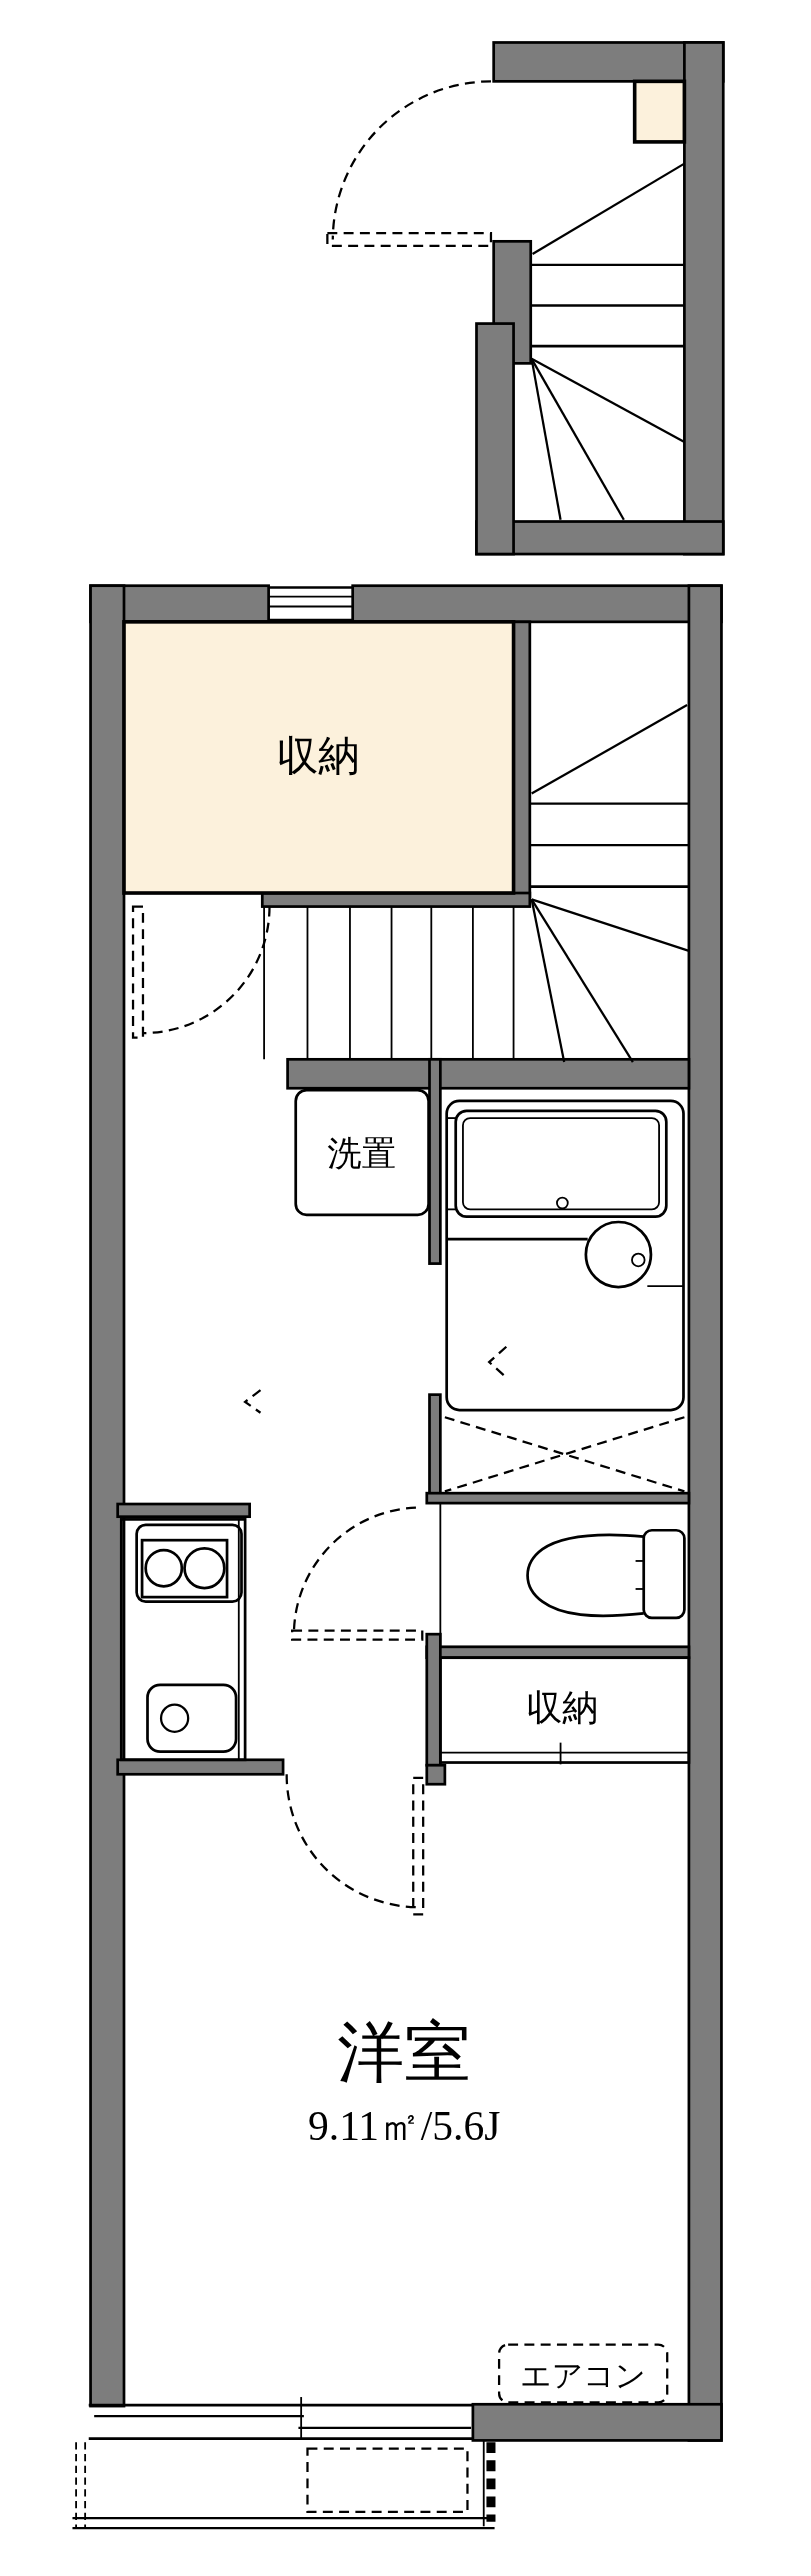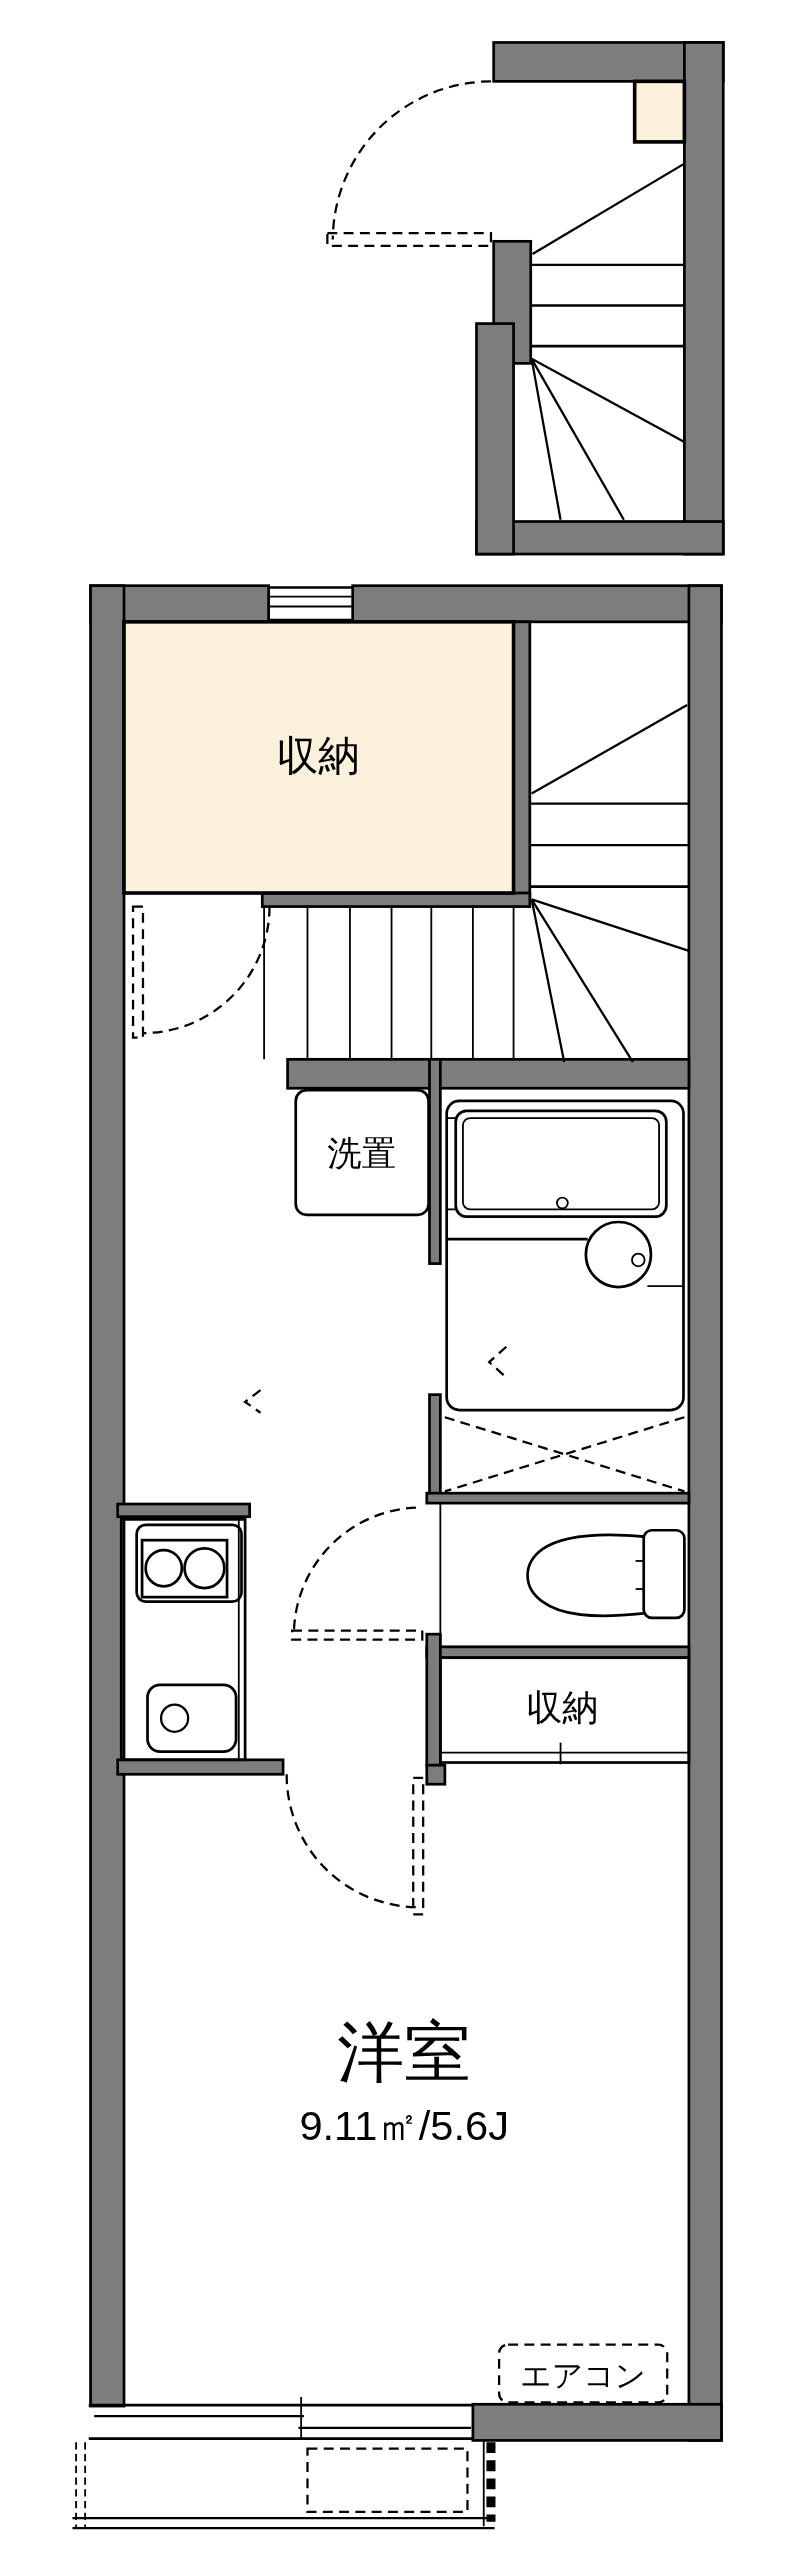--- a/index.html
+++ b/index.html
@@ -1,17 +1,17 @@
 <!DOCTYPE html>
 <html style="--background: #ffffff; --wall-fill: #7d7d7d; --outline: #000000; --storage-fill: #fcf1dc; --fixture-fill: #e2ebf8; --toilet-room-fill: #dce7f6;font-size:14.5px"><head>
 <meta charset="utf-8">
 <style>
   html,body{margin:0;padding:0;background:#fff;}
   .page{position:relative;width:676px;height:2576px;background:var(--background,#fff);
-        font-family:Liberation Sans, sans-serif;}
+        font-family:Liberation Serif, serif;}
   svg{display:block;}
   .wall{fill:var(--wall-fill,#7d7d7d);stroke:var(--outline,#000);stroke-width:3;}
   .room-storage{stroke:var(--outline,#000);stroke-width:4;}
   .thin{stroke:var(--outline,#000);stroke-width:2;fill:none;}
   .med{stroke:var(--outline,#000);stroke-width:2.5;fill:none;}
   .thick{stroke:var(--outline,#000);stroke-width:3;fill:none;}
   .dashed{stroke:var(--outline,#000);fill:none;stroke-width:2.5;stroke-dasharray:11 7;}
   .label{fill:#000;text-anchor:middle;}
 </style>
 </head>

